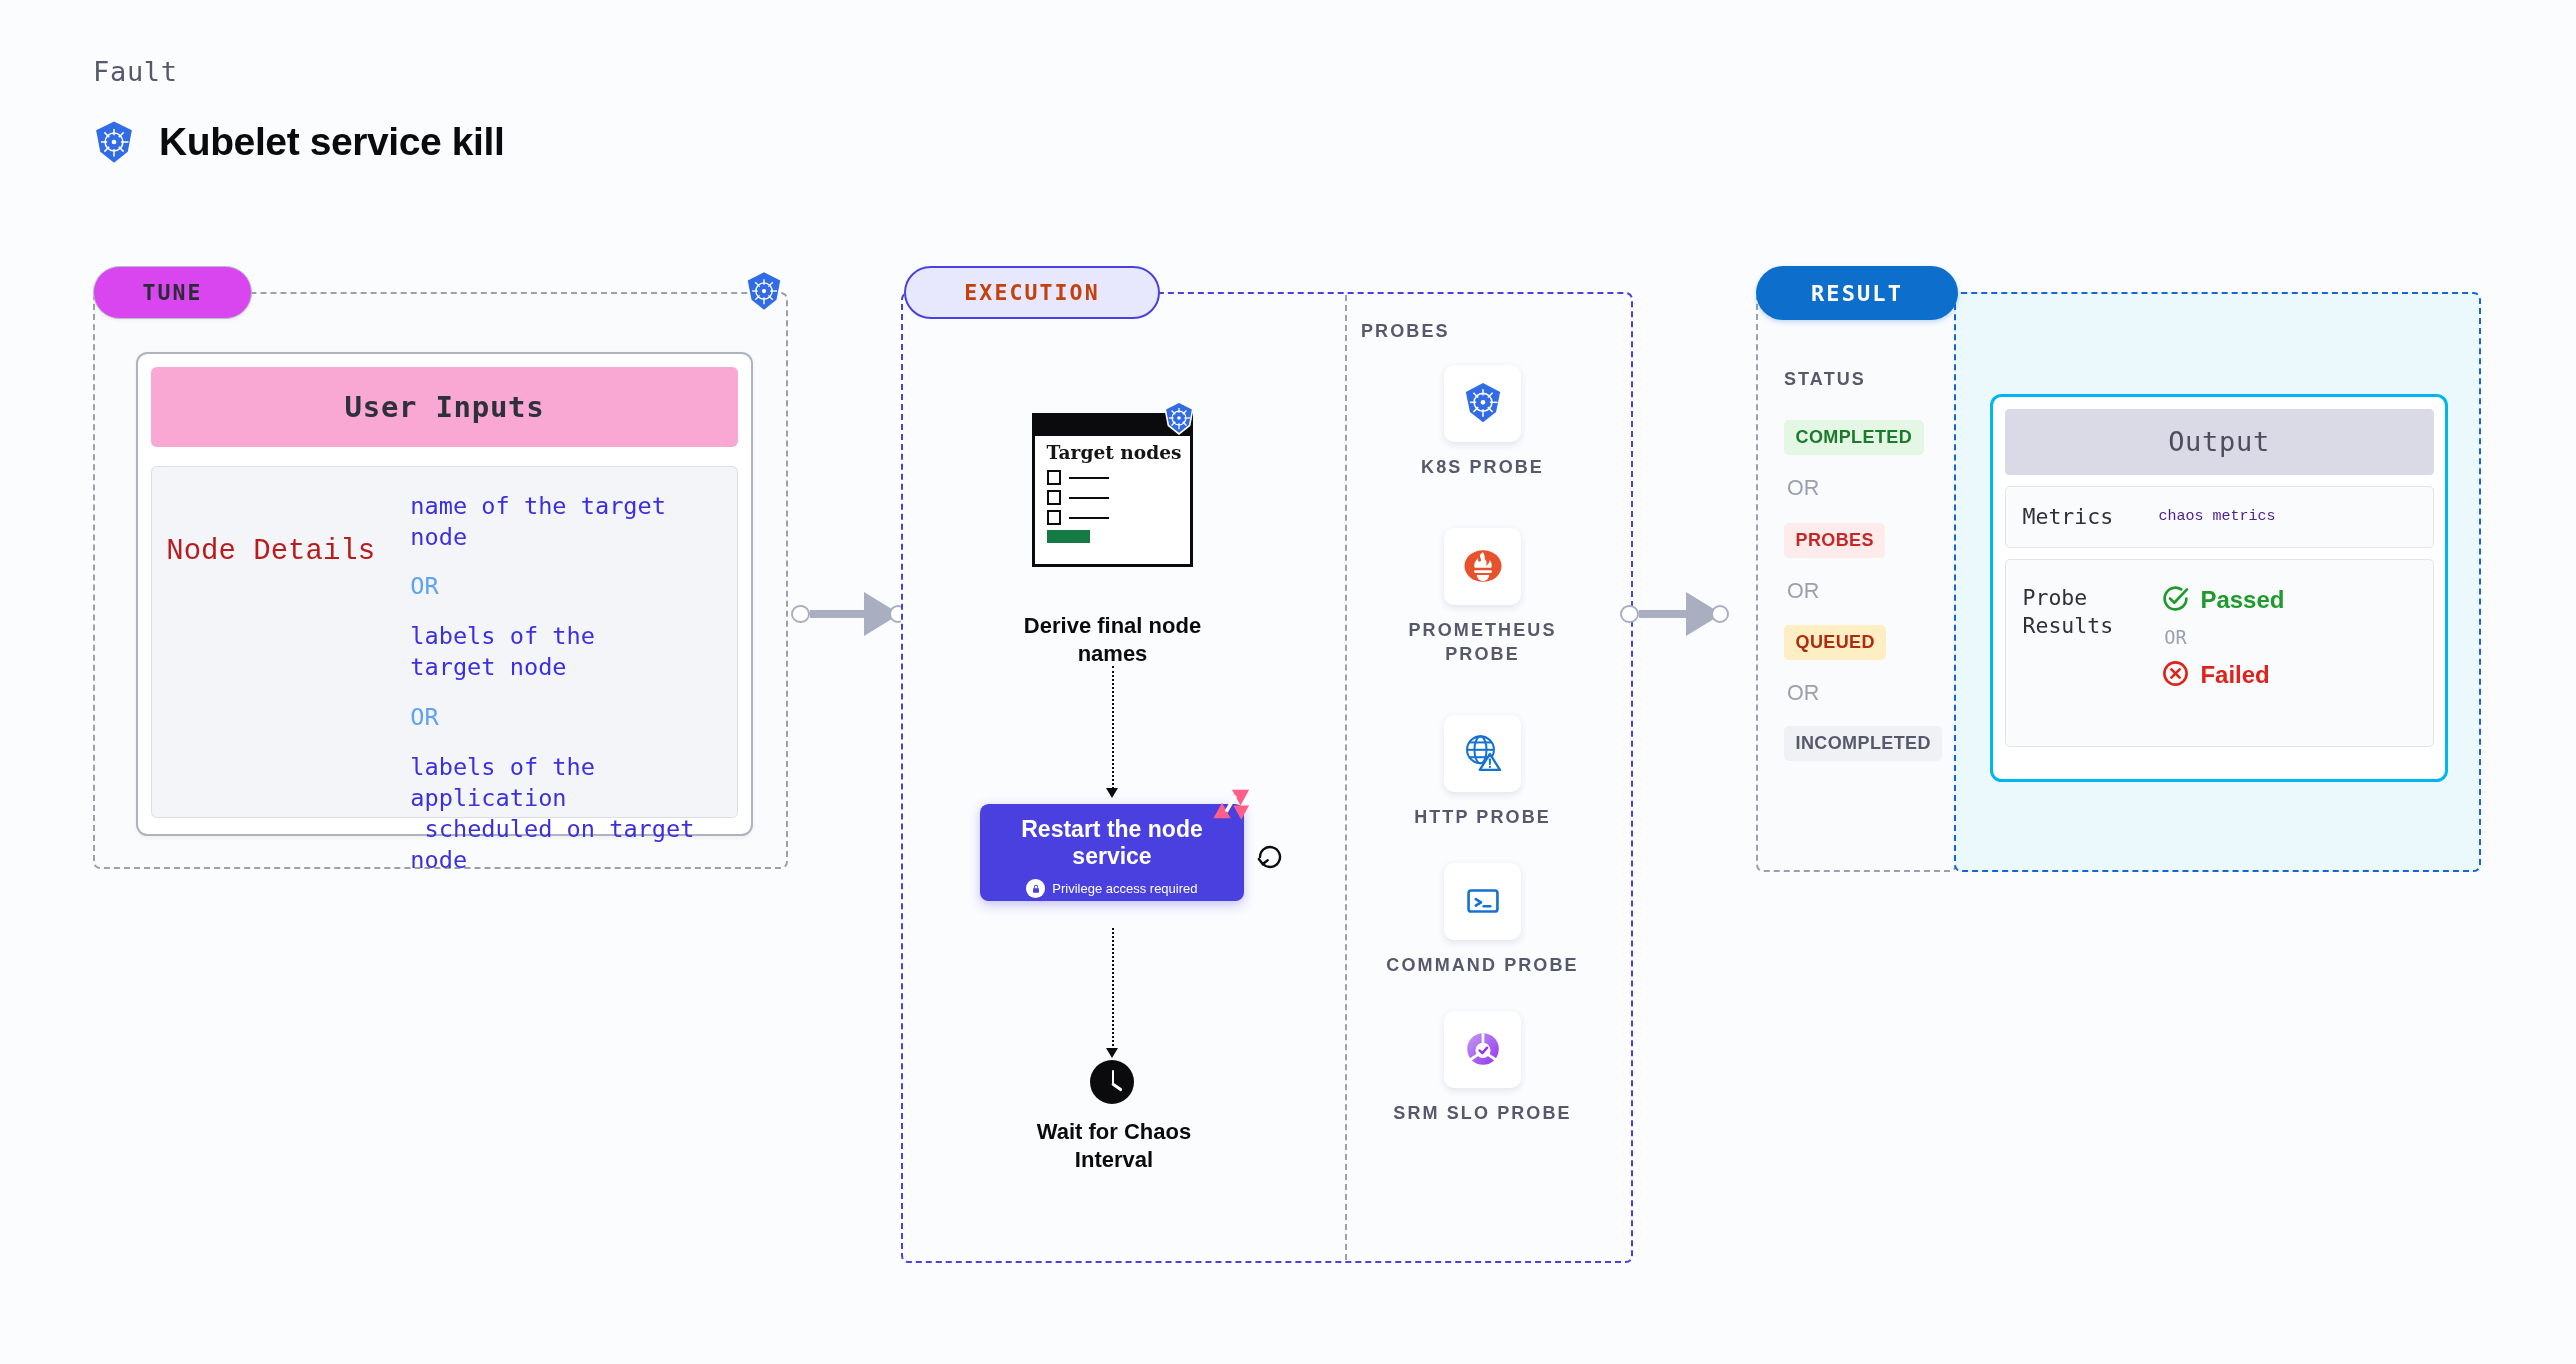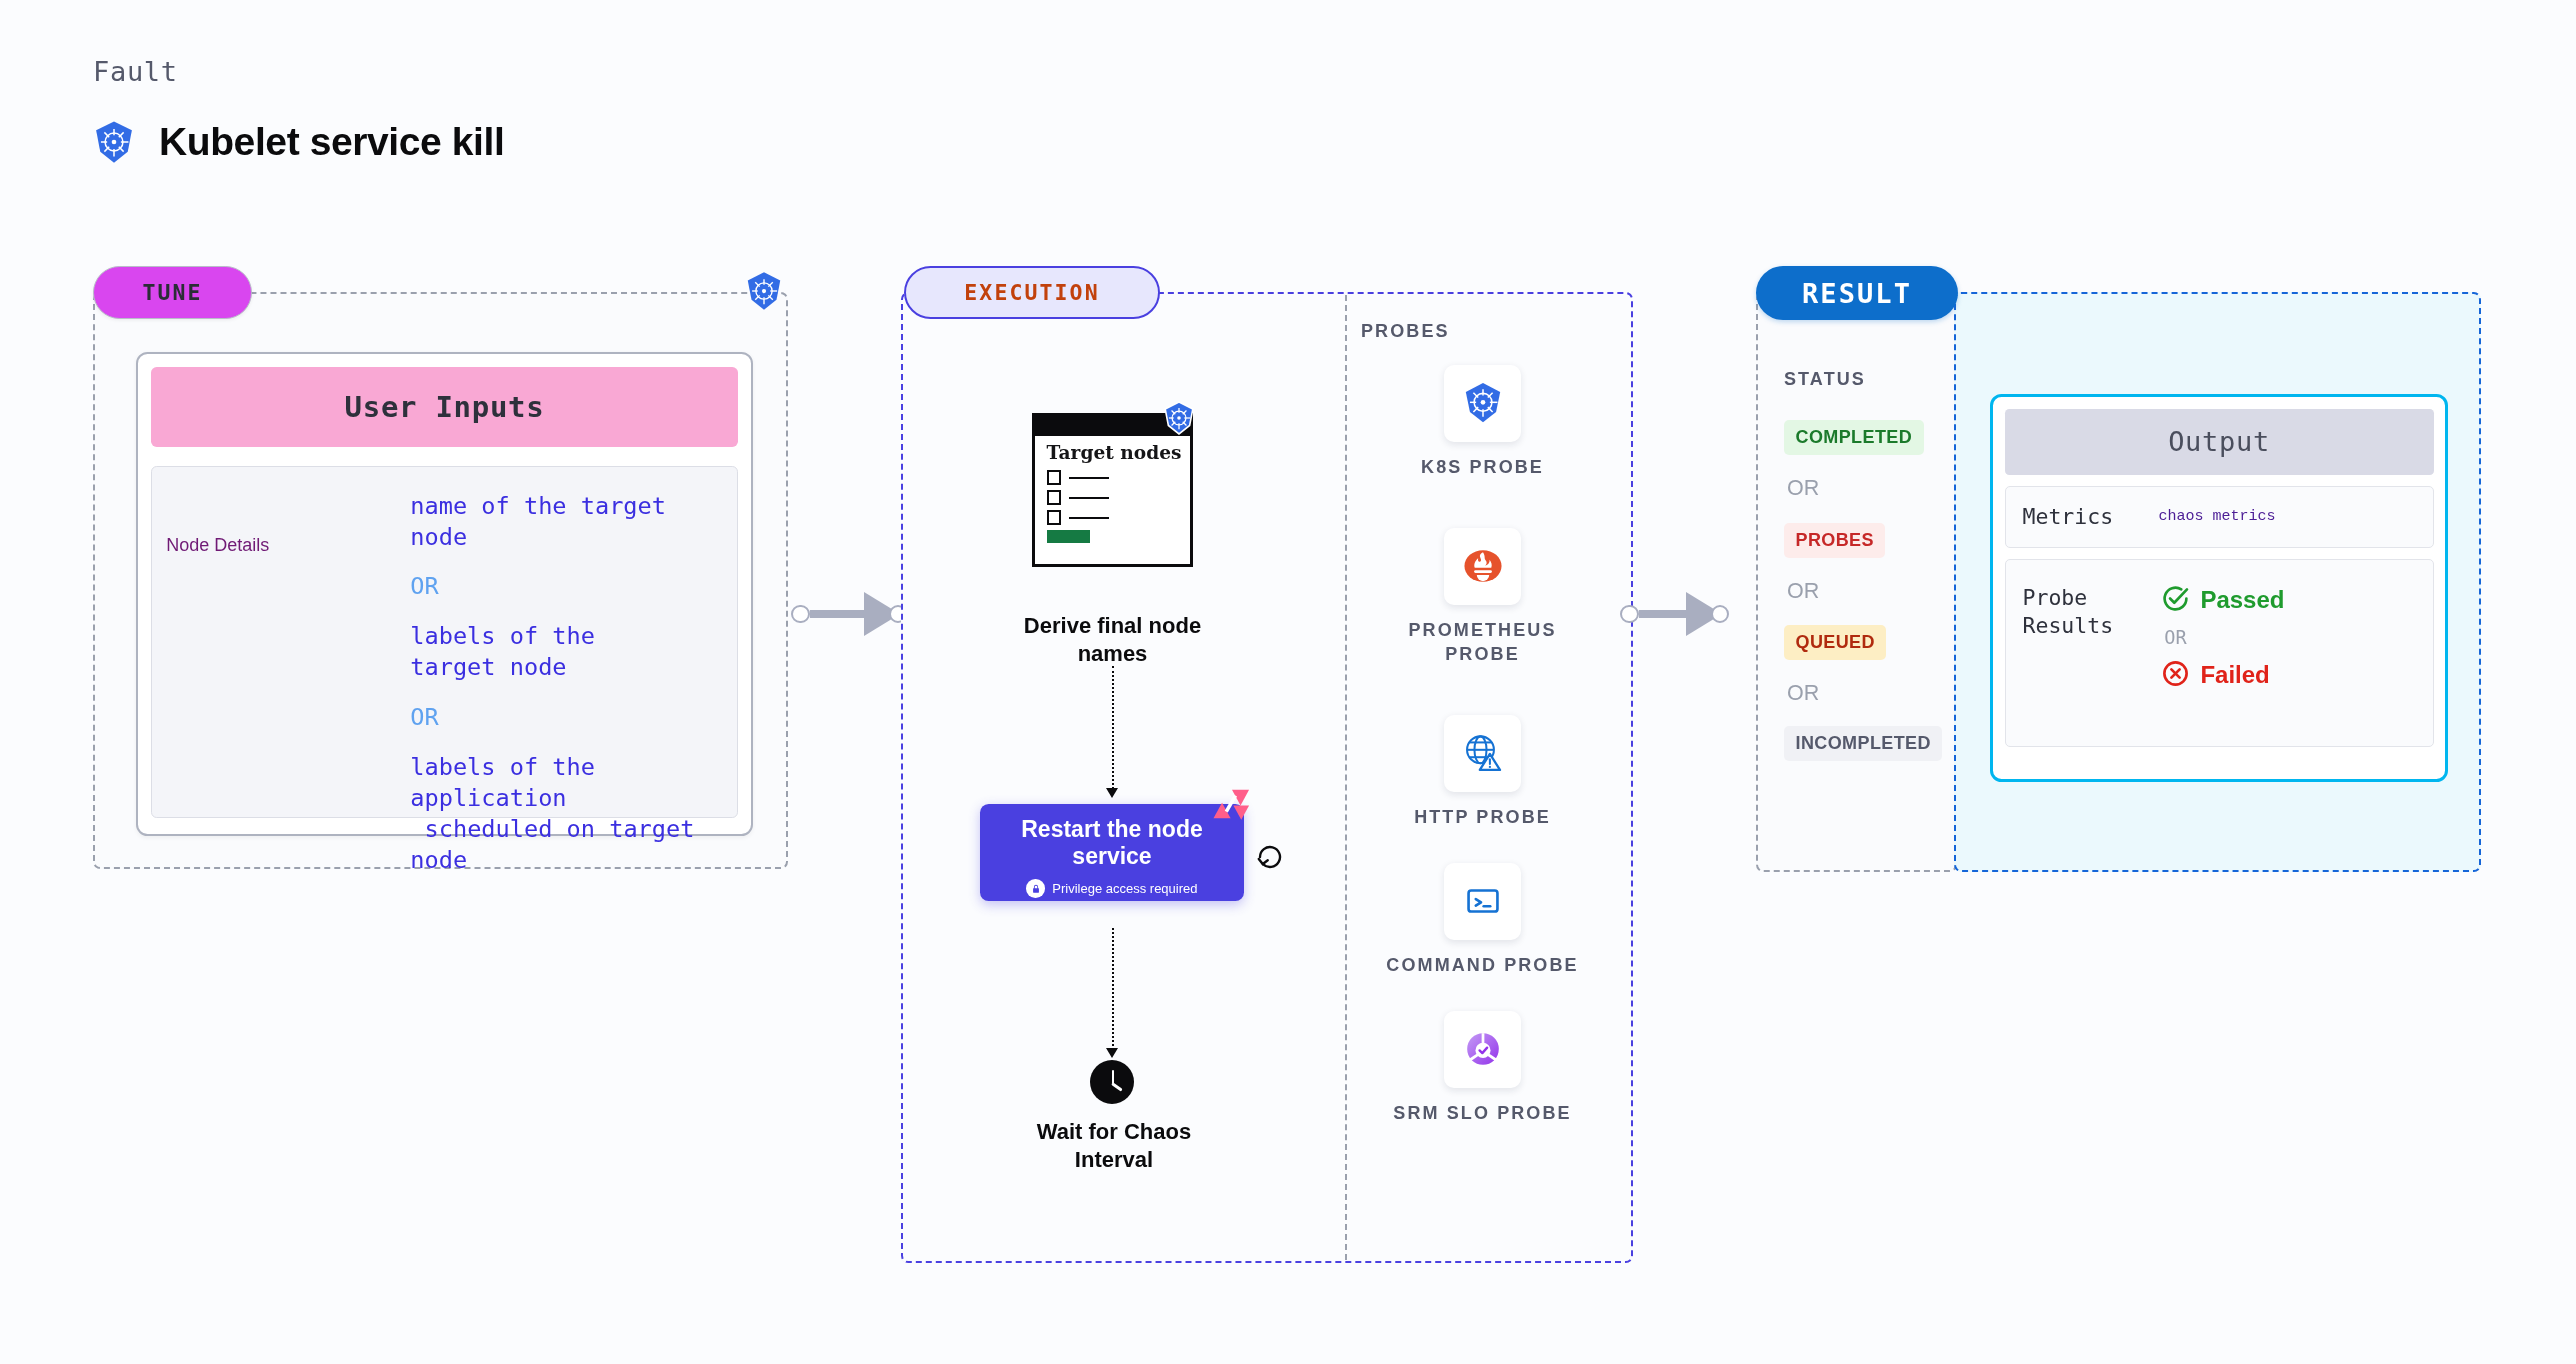--- a/index.html
+++ b/index.html
@@ -52,21 +52,21 @@
     font-size: 21.5px;
     box-shadow: 0 1.4px 3.6px rgba(0,0,0,.06);
   }
   .pill-exec {
     left: 904px; top: 266px; width: 256px; height: 53px;
     background: #e7e7fd; border: 2.1px solid #4a40e0; color: #c2410c;
     font-size: 21.5px;
   }
   .pill-result {
     left: 1756px; top: 266px; width: 202px; height: 54px;
-    background: #0d6ecb; color: #ffffff; font-size: 27px;
+    background: #0d6ecb; color: #ffffff; font-size: 22px;
     box-shadow: 0 2.1px 5.7px rgba(13,110,203,.25);
   }
 
   
   .stage {
     position: absolute;
     border-radius: 7.2px;
   }
   .stage-tune {
     left: 93px; top: 292px; width: 695px; height: 577px;
@@ -122,22 +122,22 @@
   .ui-body {
     margin-top: 18.6px;
     height: 352px;
     background: #f4f5f9;
     border: 1.4px solid #dcdee6;
     border-radius: 5.7px;
     display: flex;
     padding: 24px 14.3px 0 14.3px;
   }
   .ui-key {
-    font-family: Liberation Sans, sans-serif;
-    font-size: 18px; color: #701a75;
+    font-family: Liberation Mono, monospace;
+    font-size: 29px; color: #b91c1c;
     width: 244px; flex: none;
     padding-top: 44px;
   }
   .ui-vals {
     font-family: "DejaVu Sans Mono", monospace;
     font-size: 23.6px; color: #3b2fe0;
     line-height: 1.32;
   }
   .ui-or { color: #5fa2f0; margin: 18.6px 0; }
   .ui-val { white-space: pre-wrap; }

